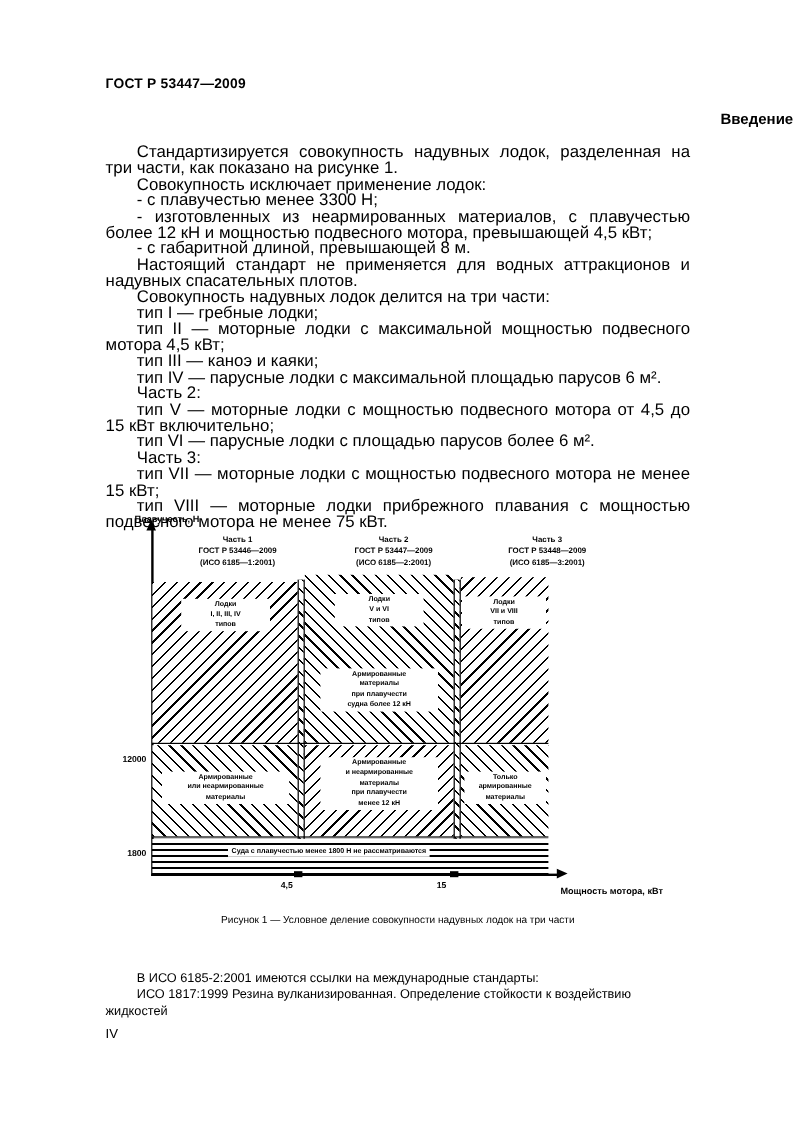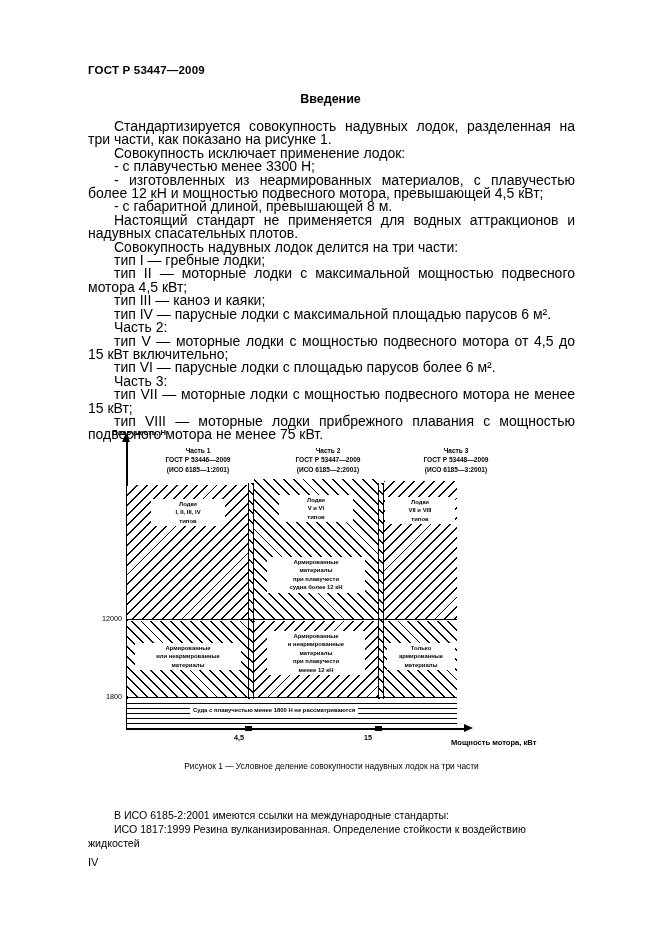--- a/index.html
+++ b/index.html
@@ -23,21 +23,21 @@
     position: absolute;
     left: 88px; top: 64px;
     font-size: 11.5px;
     font-weight: bold;
     letter-spacing: 0.2px;
   }
   .intro-title {
     position: absolute;
     left: 0; top: 92px;
     width: 661px;
-    text-align: center;
+    text-align: right;
     font-size: 12.5px;
     font-weight: bold;
   }
   .body-text {
     position: absolute;
     left: 88px; top: 120px;
     width: 487px;
     font-size: 14px;
     line-height: 13.4px;
   }
@@ -55,21 +55,21 @@
     width: 487px; height: 330px;
   }
   .axis-y-label {
     position: absolute;
     left: 24px; top: 0px;
     font-size: 7.6px;
     font-weight: bold;
   }
   .axis-x-label {
     position: absolute;
-    left: 363px; top: 310px;
+    left: 379px; top: 310px;
     font-size: 7.6px;
     font-weight: bold;
   }
   
   .y-axis {
     position: absolute;
     left: 38px; top: 12px;
     width: 1.6px; height: 290px;
     background: #000;
   }
@@ -144,24 +144,25 @@
     background: #fff;
   }
   .hline {
     position: absolute;
     background: #000;
     height: 1.4px;
   }
   .ytick {
     position: absolute;
     font-size: 7.2px;
-    font-weight: normal;
+    font-weight: bold;
     text-align: right;
     width: 34px;
     left: 0;
+    margin-top: 14px;
   }
   .xtick {
     position: absolute;
     font-size: 7.2px;
     font-weight: bold;
     text-align: left;
     width: 28px;
   }
   .xtickmark {
     position: absolute;

